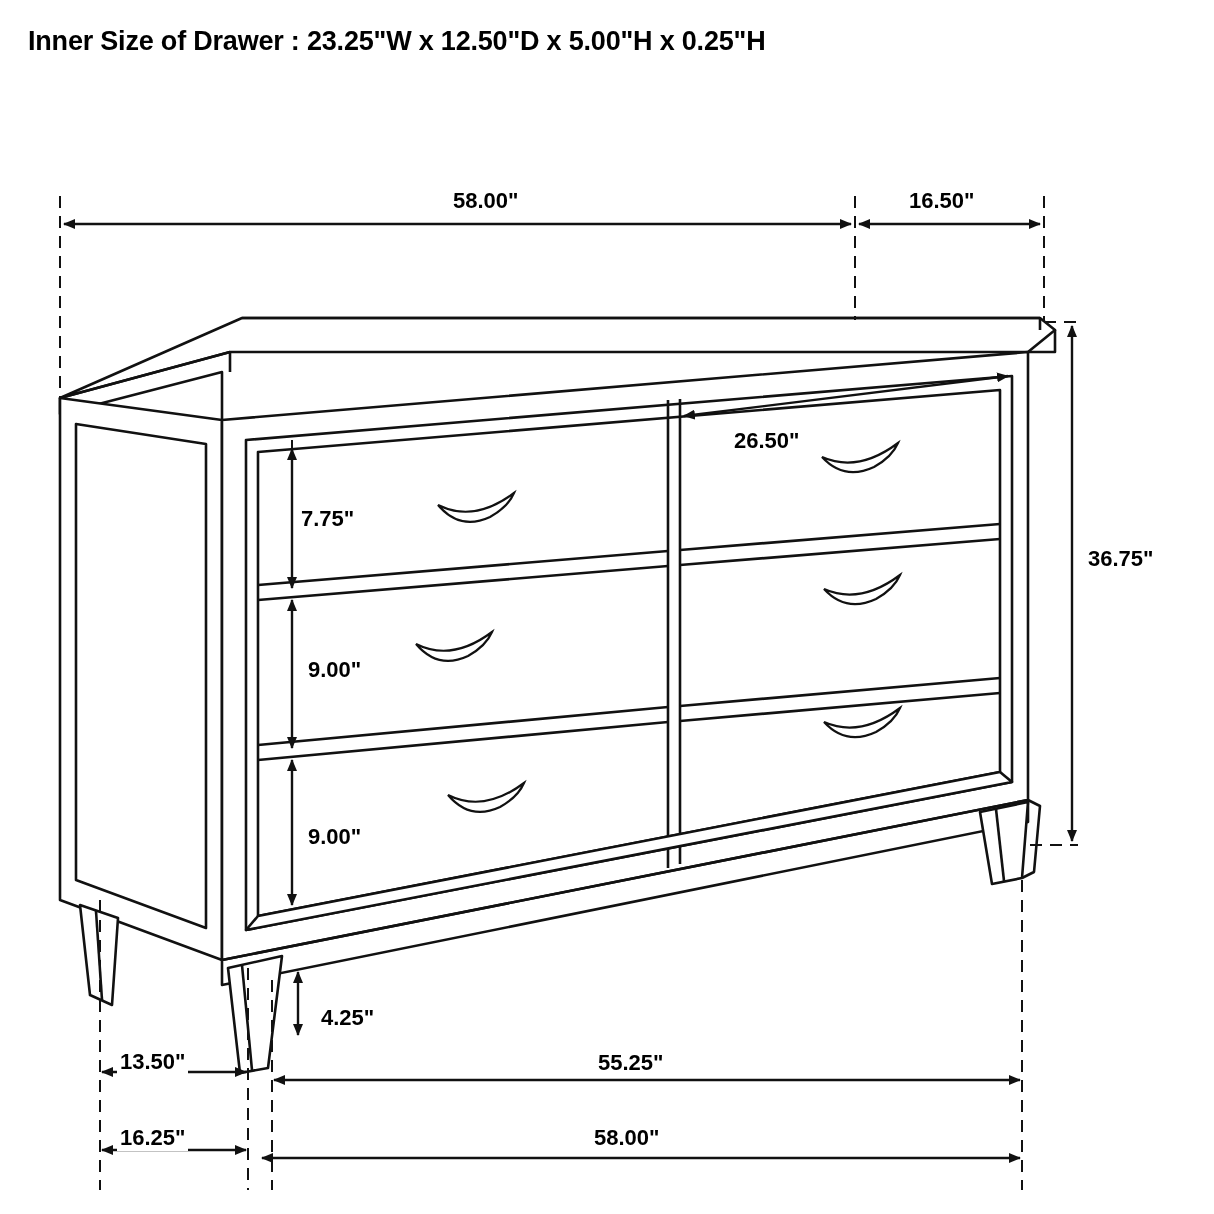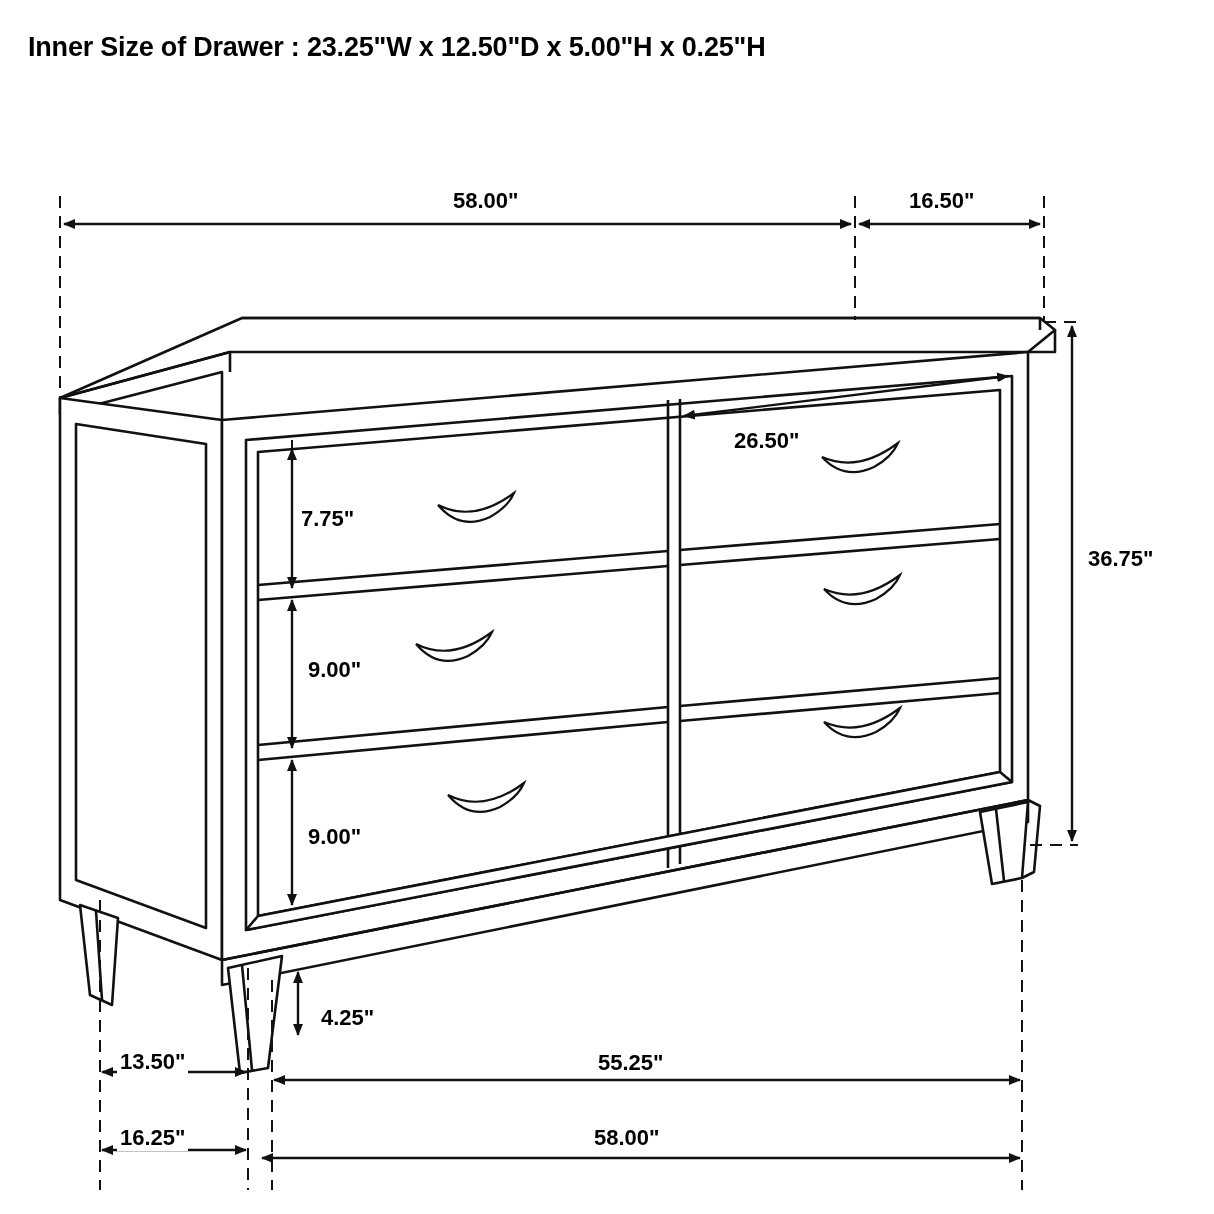--- a/index.html
+++ b/index.html
@@ -17,21 +17,21 @@
   }
   #diagram-root {
     position: absolute;
     left: 0; top: 0;
     width: 1214px;
     height: 1214px;
   }
   .title-text {
     position: absolute;
     left: 28px;
-    top: 32px;
+    top: 26px;
     font-size: 27px;
     font-weight: bold;
     letter-spacing: -0.2px;
     white-space: nowrap;
     text-align: right;
   }
   svg.drawing {
     position: absolute;
     left: 0; top: 0;
     width: 1214px;

